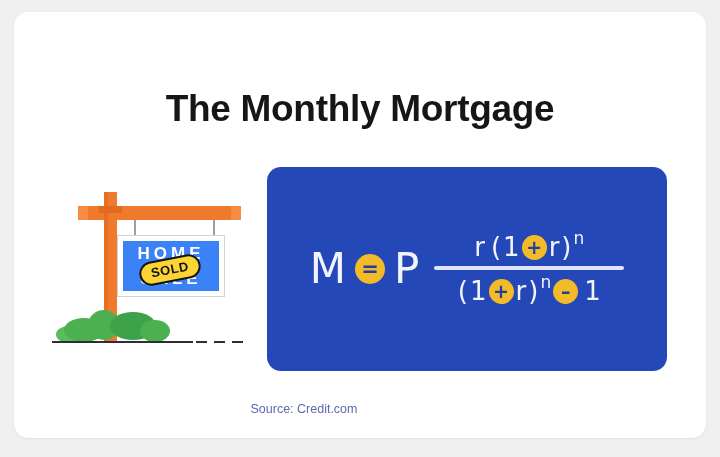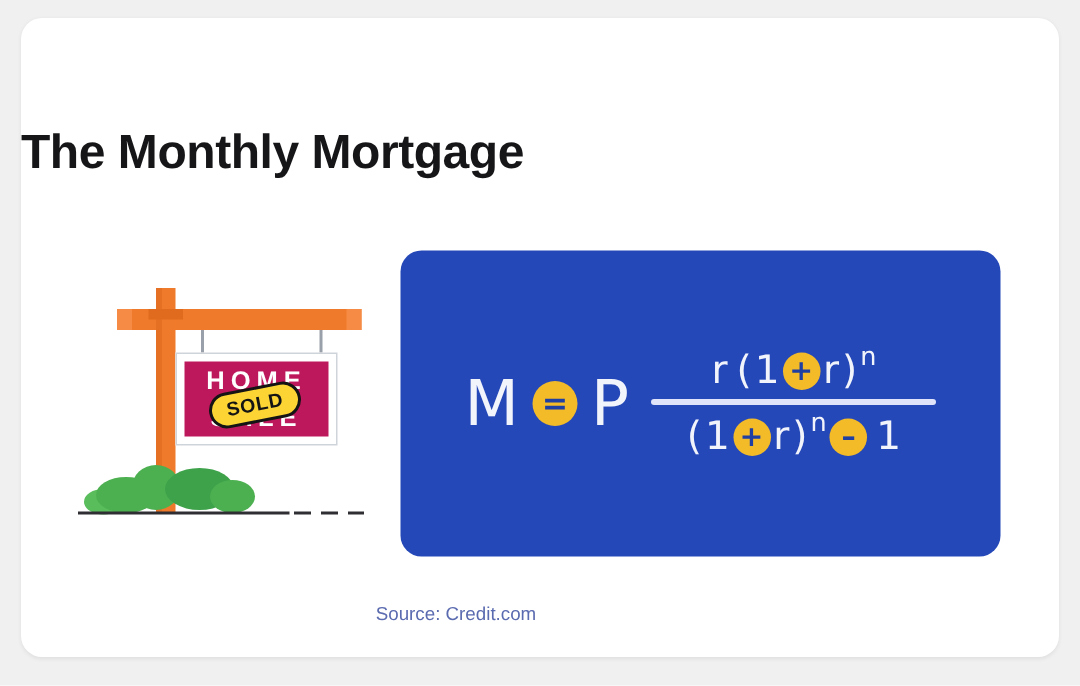--- a/index.html
+++ b/index.html
@@ -26,22 +26,23 @@
     border-radius: 14px;
     box-shadow: 0 1px 3px rgba(0,0,0,0.07);
   }
 
   
   #page-title {
     position: absolute;
     left: 0;
     top: 48px;
     width: 692px;
+    text-align: center;
     color: #161618;
-    font-size: 32px;
+    font-size: 37px;
     font-weight: bold;
     line-height: 1.28;
     letter-spacing: -0.3px;
   }
   #page-title .title-line {
     display: block;
   }
 
   
   #sign-illustration {
@@ -118,21 +119,21 @@
     height: 62px;
     background: #ffffff;
     border: 1px solid #cfd3da;
     box-sizing: border-box;
     padding: 5px;
   }
   #sale-sign-inner {
     position: relative;
     width: 100%;
     height: 100%;
-    background: #be185d;
+    background: #3b82f6;
     overflow: hidden;
   }
   .sign-word {
     position: absolute;
     left: 0;
     width: 100%;
     text-align: center;
     color: #ffffff;
     font-weight: bold;
     font-size: 17px;

